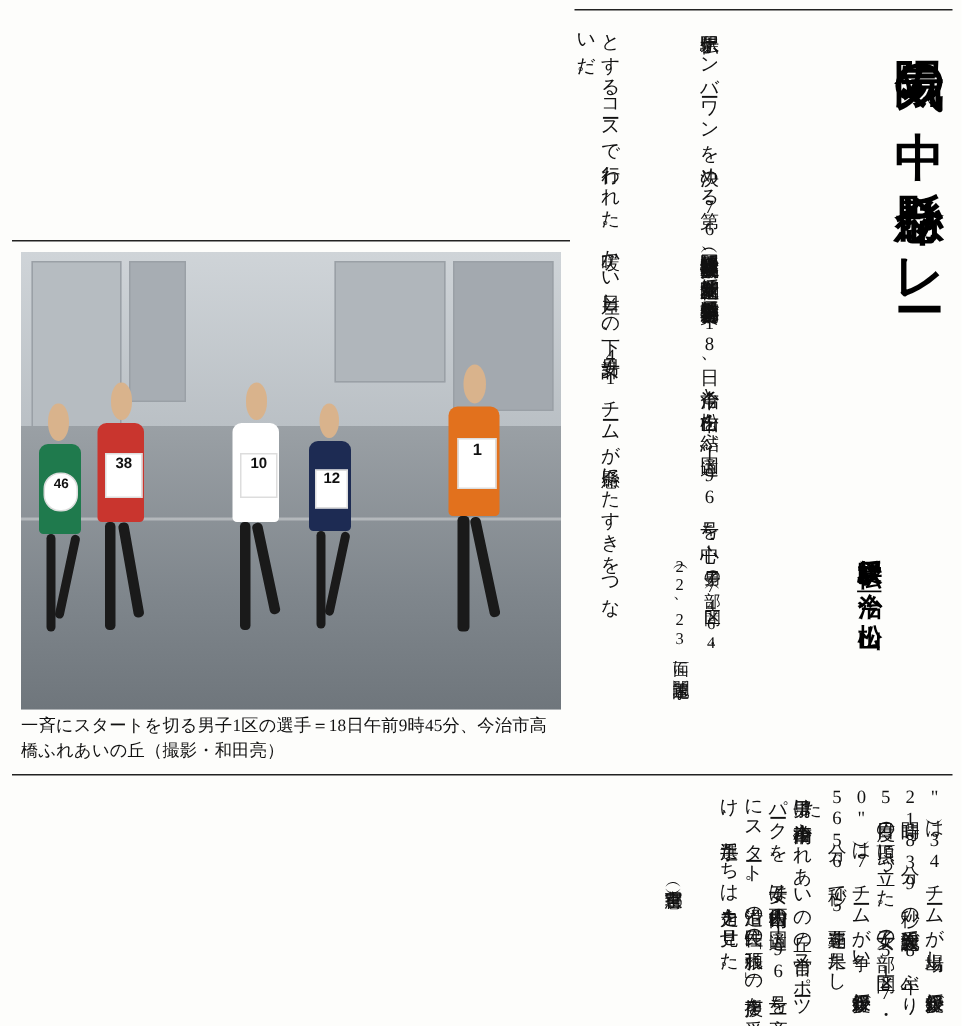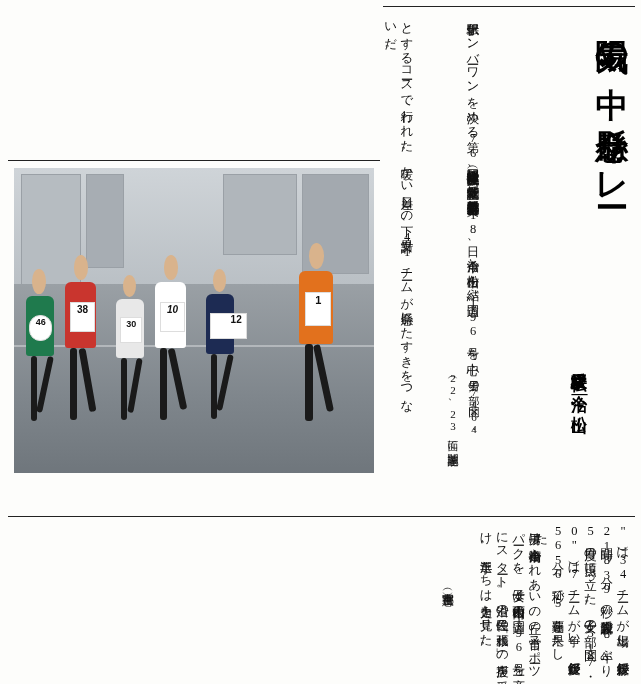--- a/index.html
+++ b/index.html
@@ -232,52 +232,46 @@
     </div>
 
     <div class="runner" style="left:13%;width:12%;height:66%;">
       <div class="head" style="left:30%;top:1%;width:32%;height:12%;"></div>
       <div class="torso" style="left:10%;top:14%;width:72%;height:33%;background:#c9352e;"></div>
       <div class="bib" style="left:22%;top:24%;width:52%;height:14%;font-size:10px;line-height:13px;">38</div>
       <div class="leg" style="left:22%;top:47%;width:16%;height:36%;"></div>
       <div class="leg" style="left:54%;top:47%;width:16%;height:32%;transform:rotate(-10deg);"></div>
     </div>
 
-    <div class="runner" style="left:27%;width:11%;height:60%;">
-      <div class="head" style="left:30%;top:2%;width:32%;height:12%;"></div>
-      <div class="torso" style="left:12%;top:15%;width:70%;height:32%;background:#e8e8e8;"></div>
-      <div class="bib" style="left:22%;top:25%;width:52%;height:13%;font-size:9px;line-height:12px;">30</div>
-      <div class="leg" style="left:24%;top:47%;width:15%;height:34%;"></div>
-      <div class="leg" style="left:52%;top:47%;width:15%;height:30%;transform:rotate(10deg);"></div>
-    </div>
-
-    <div class="runner" style="left:38%;width:12%;height:66%;font-style:italic;">
+
+    <div class="runner" style="left:38%;width:12%;height:66%;">
       <div class="head" style="left:30%;top:1%;width:32%;height:12%;"></div>
       <div class="torso" style="left:10%;top:14%;width:72%;height:33%;background:#ffffff;"></div>
       <div class="bib" style="left:22%;top:24%;width:52%;height:14%;font-size:10px;line-height:13px;">10</div>
       <div class="leg" style="left:22%;top:47%;width:16%;height:36%;"></div>
       <div class="leg" style="left:54%;top:47%;width:16%;height:31%;transform:rotate(-12deg);"></div>
     </div>
 
     <div class="runner" style="left:52%;width:11%;height:62%;">
       <div class="head" style="left:30%;top:2%;width:32%;height:12%;"></div>
       <div class="torso" style="left:12%;top:15%;width:70%;height:32%;background:#1d2b53;"></div>
-      <div class="bib" style="left:22%;top:25%;width:52%;height:13%;font-size:10px;line-height:12px;padding-left:15px;">12</div>
+      <div class="bib" style="left:22%;top:25%;width:52%;height:13%;font-size:10px;line-height:12px;">12</div>
       <div class="leg" style="left:24%;top:47%;width:15%;height:34%;"></div>
       <div class="leg" style="left:52%;top:47%;width:15%;height:30%;transform:rotate(12deg);"></div>
     </div>
 
 
     <div class="runner" style="left:78%;width:13%;height:70%;">
       <div class="head" style="left:30%;top:1%;width:32%;height:12%;"></div>
       <div class="torso" style="left:10%;top:14%;width:72%;height:34%;background:#e2711d;"></div>
       <div class="bib" style="left:22%;top:24%;width:52%;height:15%;font-size:11px;line-height:14px;">1</div>
       <div class="leg" style="left:22%;top:48%;width:16%;height:36%;"></div>
       <div class="leg" style="left:54%;top:48%;width:16%;height:32%;transform:rotate(-12deg);"></div>
     </div>
   </div>
 
+  <div class="caption">一斉にスタートを切る男子1区の選手＝18日午前9時45分、今治市高橋ふれあいの丘（撮影・和田亮）</div>
 
   <div class="bot-col d1 vtext">"）は34チームが出場し、愛媛銀行が2時間18分39秒の大会新記録で8年ぶり5度目の頂点に立った。女子の部（5区間17・0"）は7チームが争い、愛媛銀行が56分56秒で5連覇を果たした。</div>
   <div class="bot-col d5 vtext">男子は今治市高橋ふれあいの丘の市営スポーツパークを、女子は松山市西内の国道196号を一斉にスタート。沿道の住民の「頑張れ」の声援を受け、選手たちは力走を見せた。</div>
   <div class="byline vtext">（宇都宮理恵）</div>
 
 </div>
 
 </body></html>

